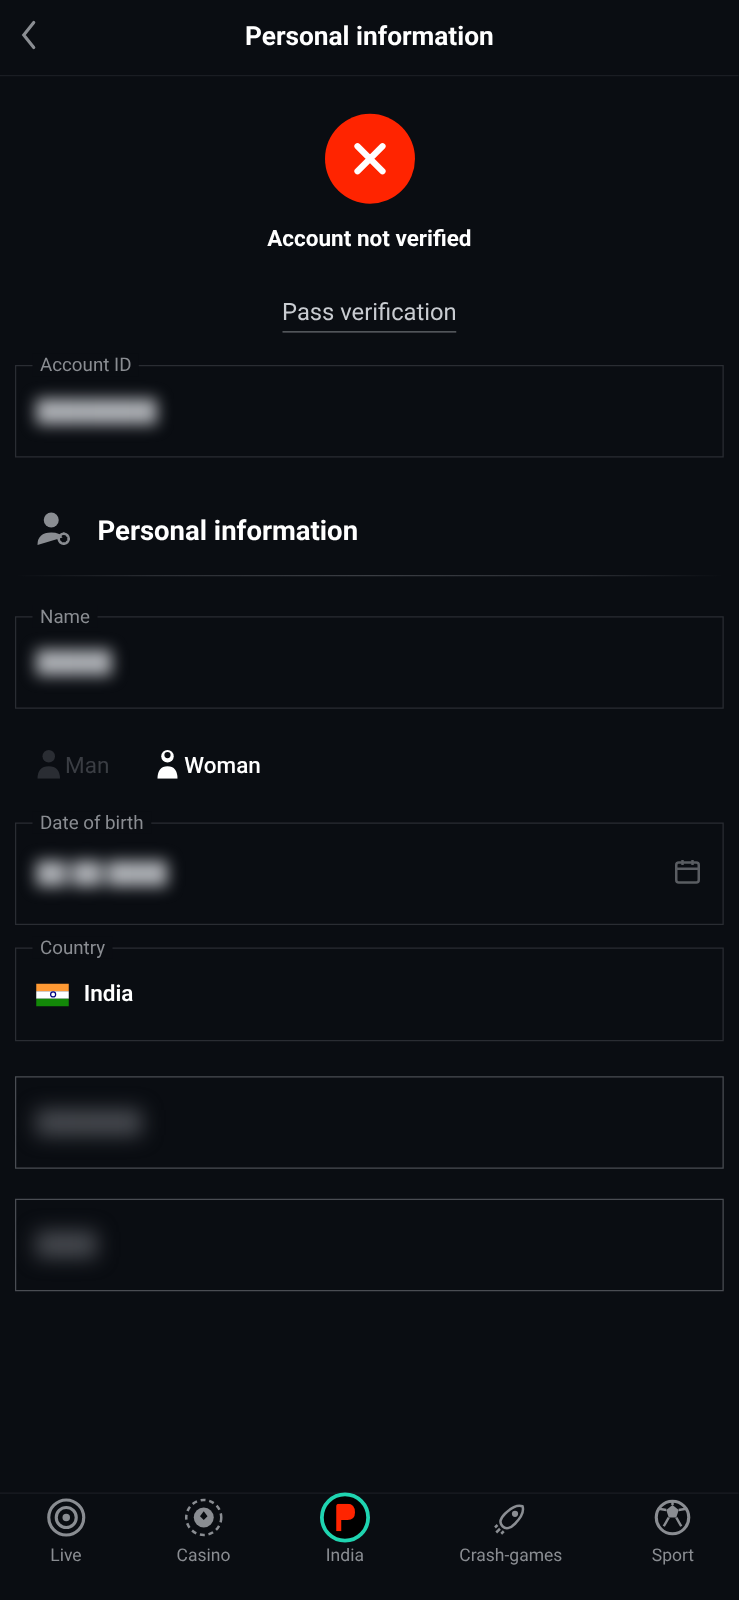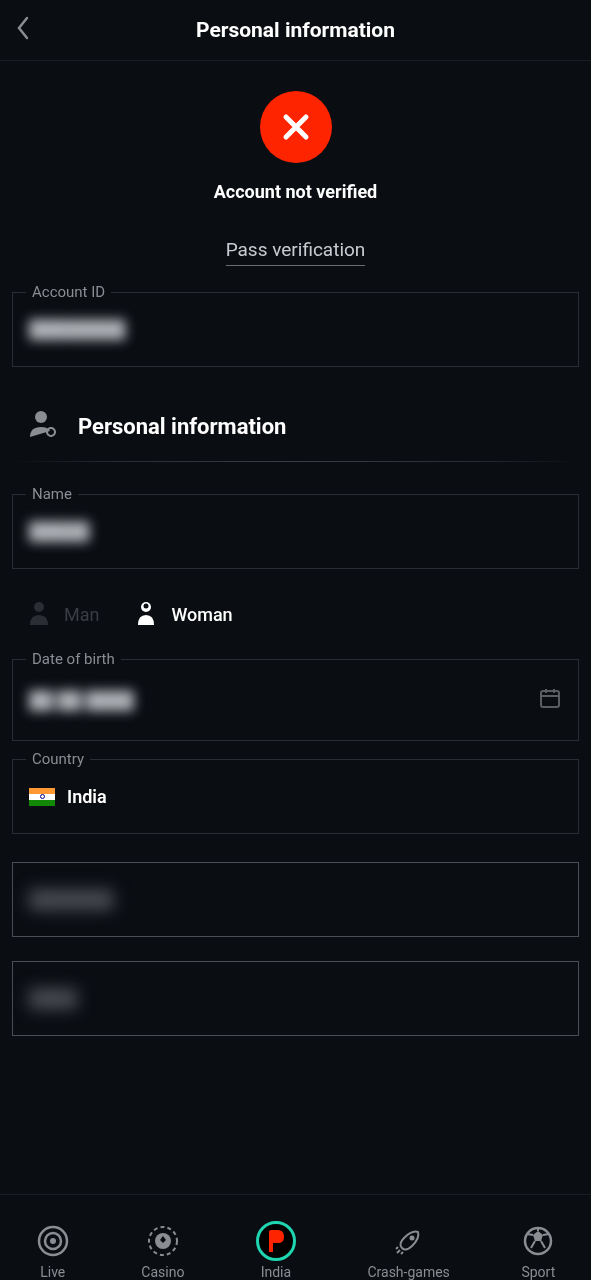--- a/index.html
+++ b/index.html
@@ -116,21 +116,20 @@
   margin: 16px 0 32px;
 }
 .gender-row {
   display: flex;
   gap: 34px;
   margin: 30px 0 30px 14px;
 }
 .gender-opt {
   display: flex;
   align-items: center;
-  gap: 12px;
   font-size: 18px;
 }
 .gender-opt.inactive { color: #3a3d43; }
 .gender-opt.active { color: #fff; font-weight: 500; }
 .gender-icon-inactive { color: #2a2d33; }
 .gender-icon-active { color: #fff; }
 .cal-icon {
   margin-left: auto;
   color: #5a5d62;
 }
@@ -149,21 +148,21 @@
 .country-name { font-size: 18px; font-weight: 600; }
 .bottom-nav {
   position: absolute;
   bottom: 0;
   left: 0;
   right: 0;
   height: 86px;
   border-top: 1px solid #1a1d23;
   display: flex;
   justify-content: space-around;
-  align-items: flex-end;
+  align-items: flex-start;
   background: #0a0d12;
 }
 .nav-item {
   display: flex;
   flex-direction: column;
   align-items: center;
   gap: 4px;
   color: #8a8d92;
   font-size: 14px;
 }

